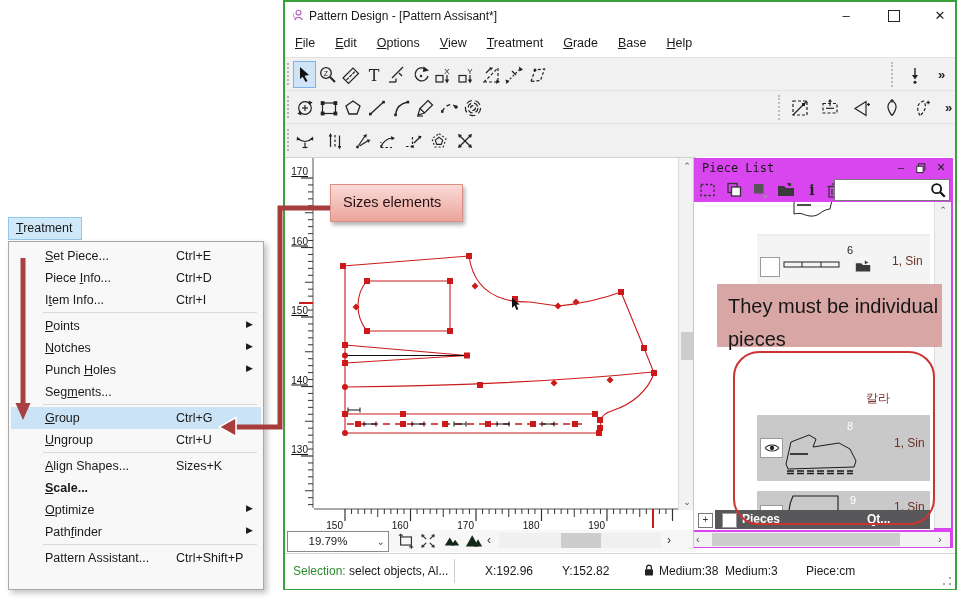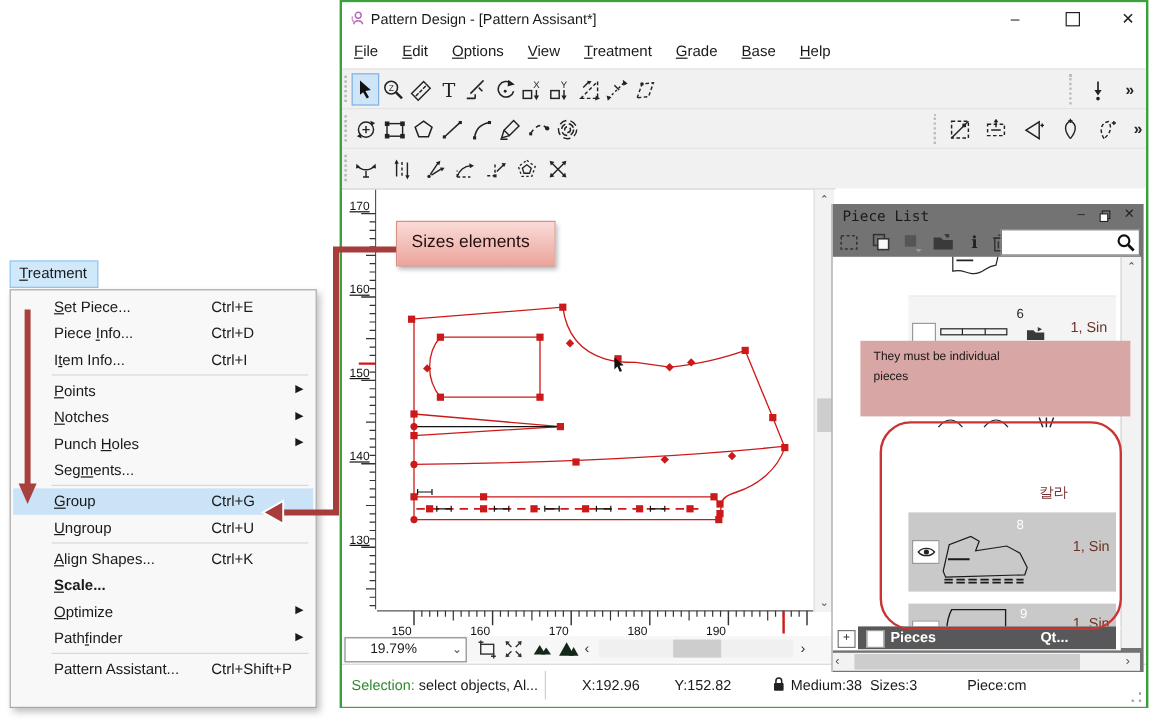--- a/index.html
+++ b/index.html
@@ -36,21 +36,21 @@
   
   #statusbar{left:0;top:551px;width:670px;height:35px;border-top:1px solid #d5d5d5;background:#fff;font-size:12px;}
   .stext{position:absolute;top:10px;white-space:nowrap;}
   .sdiv{position:absolute;top:5px;width:1px;height:24px;background:#cfcfcf;}
   #sel-label{color:#2e8b2e;}
   #grip-dots{right:3px;bottom:3px;width:10px;height:10px;
      background:radial-gradient(circle at 80% 20%,#aaa 1px,transparent 1.3px),
                 radial-gradient(circle at 80% 80%,#aaa 1px,transparent 1.3px),
                 radial-gradient(circle at 20% 80%,#aaa 1px,transparent 1.3px);}
   
-  #piece-list{left:408px;top:168px;width:260px;height:390px;background:#737373;border-left:1px solid #c9c9c9;box-sizing:border-box;padding-left:48px;}
+  #piece-list{left:408px;top:156px;width:260px;height:390px;background:#d946ef;border-left:1px solid #c9c9c9;box-sizing:border-box;padding-left:48px;}
   #pl-title{left:8px;top:3px;font-family:"DejaVu Sans Mono",monospace;font-size:12px;}
   .plwbtn{top:2px;width:18px;height:15px;text-align:center;font-size:11px;line-height:15px;color:#222;}
   #pl-toolbar{left:0;top:20px;width:100%;height:24px;}
   .plicon{position:absolute;top:2px;width:20px;height:20px;}
   #pl-search{left:140px;top:1px;width:114px;height:20px;border:1px solid #7a7a7a;background:#fff;}
   #pl-list{left:0;top:44px;width:240px;height:310px;overflow:hidden;background:#fff;}
   .rowbg{position:absolute;left:63px;width:173px;background:#c9c9c9;}
   .eyebox{position:absolute;width:21px;height:18px;background:#fff;border:1px solid #999;display:flex;align-items:center;justify-content:center;}
   .rownum{position:absolute;font-size:11px;color:#fff;}
   .qty{position:absolute;font-size:12px;color:#6b3226;}
@@ -66,21 +66,21 @@
       box-shadow:3px 3px 6px rgba(0,0,0,.25);box-sizing:border-box;}
   .cm-item{position:absolute;left:2px;right:2px;height:22px;font-size:12.5px;}
   .cm-item .lab{position:absolute;left:34px;top:4px;}
   .cm-item .sc{position:absolute;left:165px;top:4px;}
   .cm-item .sub{position:absolute;right:8px;top:4px;font-size:9px;}
   .cm-item.hl{background:#cbe3f7;}
   .cm-sep{position:absolute;left:34px;right:6px;height:1px;background:#d9d9d9;}
   
   #callout1{left:330px;top:184px;width:133px;height:38px;background:linear-gradient(#fadbd7,#eba49b);
      border:1px solid #d98f85;box-shadow:2px 3px 4px rgba(0,0,0,.3);font-size:14.5px;padding:9px 0 0 12px;box-sizing:border-box;color:#241010;}
-  #callout2{left:717px;top:284px;width:225px;height:63px;background:#d9a6a6;font-size:10px;line-height:1.65;
+  #callout2{left:717px;top:284px;width:225px;height:63px;background:#d9a6a6;font-size:20px;line-height:1.65;
      padding:6px 0 0 11px;box-sizing:border-box;color:#161616;}
   #red-round-rect{left:733px;top:351px;width:198px;height:170px;border:2px solid #cc3333;border-radius:26px;}
   #overlay-arrows{left:0;top:0;width:959px;height:603px;pointer-events:none;}
   u{text-decoration:underline;}
 </style>
 </head>
 <body>
 
 <svg width="0" height="0" style="position:absolute">
 <defs>
@@ -373,21 +373,21 @@
       <span class="lab"><u>G</u>roup</span>
       <span class="sc">Ctrl+G</span>
     </div>
     <div class="cm-item" style="top: 187px;">
       <span class="lab"><u>U</u>ngroup</span>
       <span class="sc">Ctrl+U</span>
     </div>
     <div class="cm-sep" style="top: 210px;"></div>
     <div class="cm-item" style="top: 213px;">
       <span class="lab"><u>A</u>lign Shapes...</span>
-      <span class="sc">Ctrl+K</span>
+      <span class="sc">Sizes+K</span>
     </div>
     <div class="cm-item" style="top: 235px; font-weight: bold;">
       <span class="lab"><u>S</u>cale...</span>
     </div>
     <div class="cm-item" style="top: 257px;">
       <span class="lab"><u>O</u>ptimize</span>
       <span class="sub">▶</span>
     </div>
     <div class="cm-item" style="top: 279px; text-align: right;">
       <span class="lab">Path<u>f</u>inder</span>
@@ -830,21 +830,21 @@
 
   <div class="abs" id="statusbar">
     <div class="stext" style="left:8px"><span id="sel-label">Selection:</span><span> select objects, Al...</span></div>
     <div class="sdiv" style="left:169px"></div>
     <div class="stext" style="left:200px">X:192.96</div>
     <div class="stext" style="left:277px">Y:152.82</div>
     <svg class="abs" style="left:356px;top:8px" width="16" height="16">
         <use href="#ic-lock"></use>
       </svg>
     <div class="stext" style="left:374px">Medium:38</div>
-    <div class="stext" style="left:440px">Sizes:3</div>
+    <div class="stext" style="left:440px">Medium:3</div>
     <div class="stext" style="left:521px">Piece:cm</div>
     <div class="abs" id="grip-dots"></div>
   </div>
 
   <div class="abs" id="piece-list">
     <div class="abs" id="pl-title">Piece List</div>
     <div class="abs plwbtn" style="left:198px">–</div>
     <svg class="abs" style="left:220px;top:3px" width="14" height="14">
         <use href="#ic-restore"></use>
       </svg>

